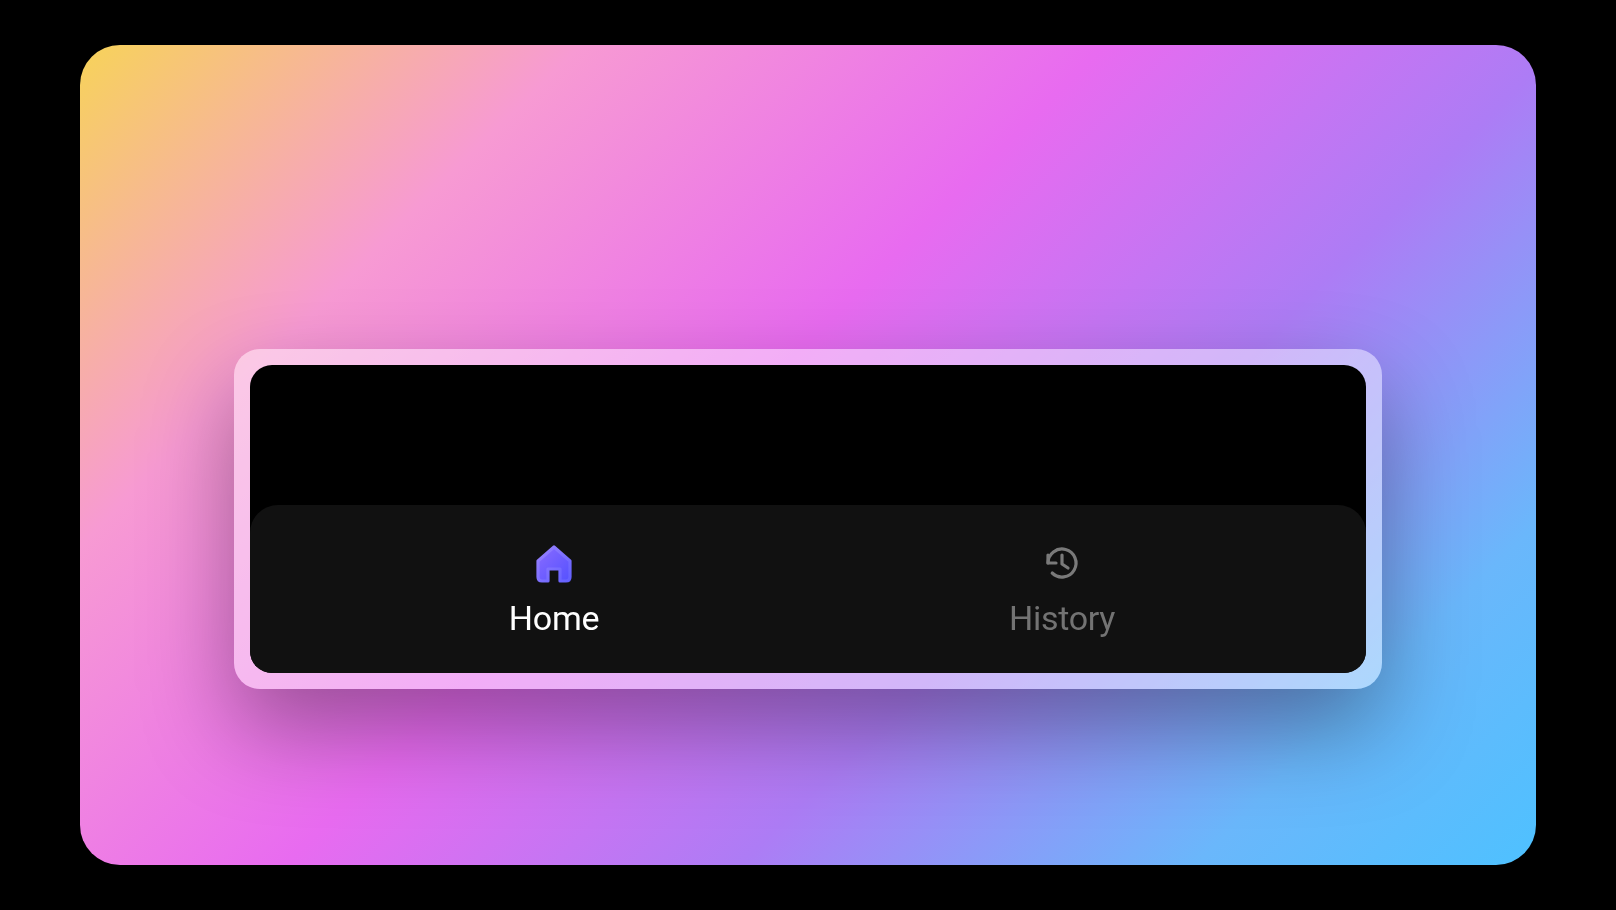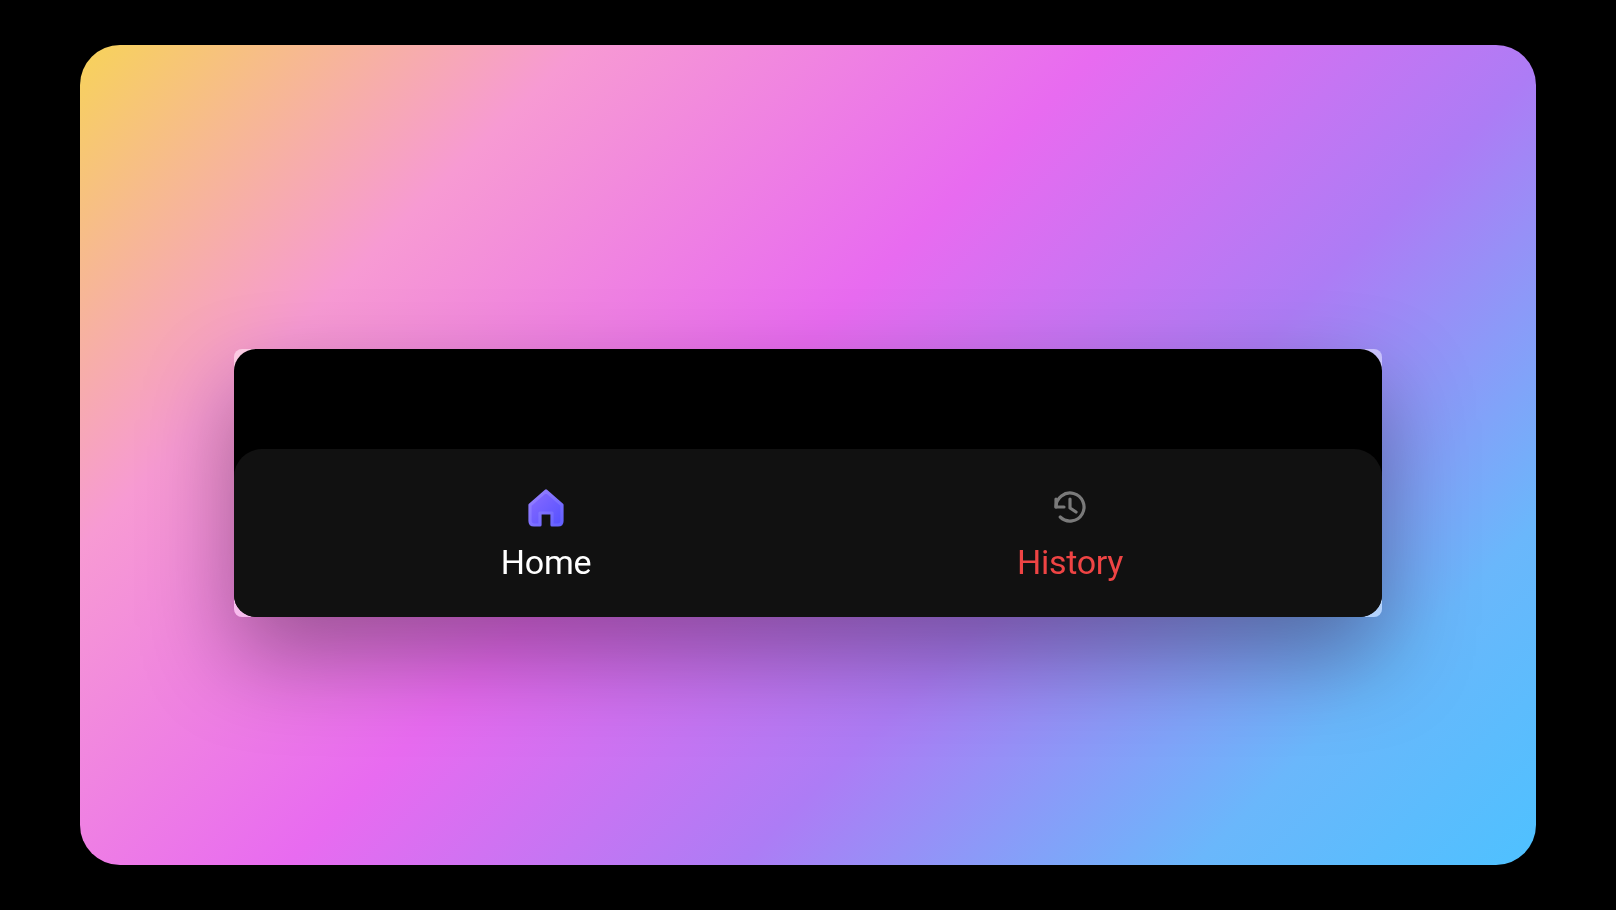--- a/index.html
+++ b/index.html
@@ -32,24 +32,24 @@
         #4ec1ff 100%);
       overflow: hidden;
     }
 
     .component-frame {
       position: absolute;
       left: 50%;
       top: 304px;
       transform: translateX(-50%);
       width: 1148px;
-      height: 268px;
-      border-radius: 8px;
+      height: 340px;
+      border-radius: 26px;
       background: rgba(255, 255, 255, 0.45);
-      padding: 0;
+      padding: 16px;
       box-shadow: 0 40px 90px rgba(0, 0, 0, 0.35);
     }
 
     .device-window {
       width: 100%;
       height: 100%;
       background: #000;
       border-radius: 22px;
       position: relative;
       overflow: hidden;
@@ -91,21 +91,21 @@
       font-size: 34px;
       font-weight: 400;
       letter-spacing: -0.3px;
     }
 
     .nav-label.active {
       color: #ffffff;
     }
 
     .nav-label.inactive {
-      color: #ef4444;
+      color: #737373;
     }
 
     .icon-svg {
       width: 48px;
       height: 48px;
     }
 
     .icon-active-fill {
       fill: url(#homeGrad);
     }

